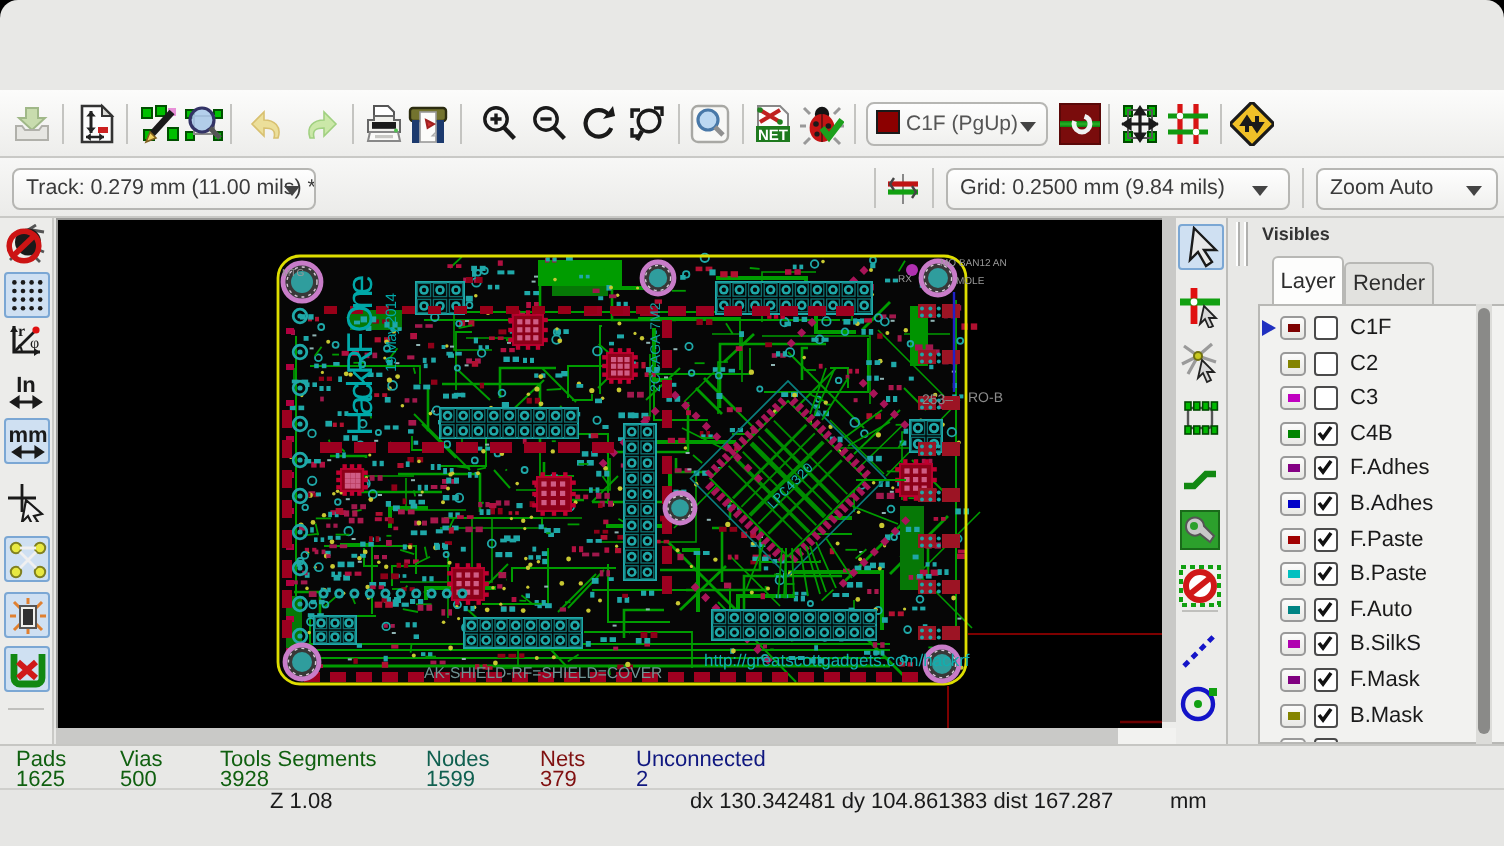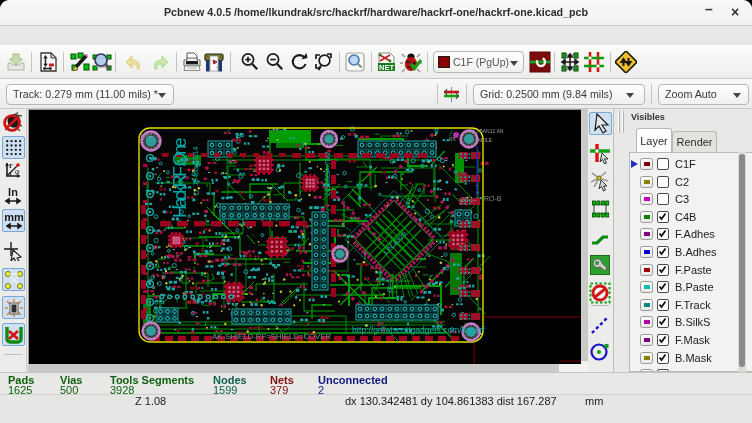--- a/index.html
+++ b/index.html
@@ -42,31 +42,26 @@
 #rbar { position:absolute; left:588px; top:109px; width:25px; height:263px;
   background:#ececea; }
 #panel { position:absolute; left:613px; top:109px; width:139px; height:263px;
   background:#e8e8e6; border-left:1px solid #bdbdba; }
 #st1 { position:absolute; left:0; top:372px; width:752px; height:22px;
   background:#e8e8e6; border-top:1px solid #c6c6c3; font-size:11px; }
 #st1 span { position:absolute; }
 #st2 { position:absolute; left:0; top:394px; width:752px; height:29px;
   background:#e6e6e4; border-top:1px solid #cfcfcc; font-size:11px; color:#1a1a1a; }
 #st2 span { position:absolute; top:0; }
-.lt { top:1px;font-weight:bold; } .lv { top:11px; }
+.lt { top:1px; } .lv { top:11px; }
 .g { color:#106010; } .tg { color:#106050; } .r { color:#801010; } .b { color:#101880; }
 </style>
 </head>
 <body>
 <div id="win">
-  <div id="title">
-    <div class="t">Pcbnew 4.0.5 /home/lkundrak/src/hackrf/hardware/hackrf-one/hackrf-one.kicad_pcb</div>
-    <div class="min">–</div>
-    <div class="cls">×</div>
-  </div>
   <div id="tb1">
       <div class="sep1" style="left:31px"></div>
       <div class="sep1" style="left:63px"></div>
       <div class="sep1" style="left:115px"></div>
       <div class="sep1" style="left:176px"></div>
       <div class="sep1" style="left:230px"></div>
       <div class="sep1" style="left:339px"></div>
       <div class="sep1" style="left:371px"></div>
       <div class="sep1" style="left:427px"></div>
       <div class="sep1" style="left:554px"></div>
@@ -190,21 +185,21 @@
       <div class="ico" style="left:615px"><svg width="22" height="22" viewBox="0 0 22 22">
           <rect x="3.2" y="3.2" width="15.6" height="15.6" fill="#f0c028" stroke="#1a1a1a" stroke-width="1.6" transform="rotate(45 11 11)"></rect>
           <path d="M8.5 15V8M8.5 8l-2 3h4zM13.5 7v7M13.5 14l-2-3h4z" stroke="#1a1a1a" stroke-width="2" fill="#1a1a1a"></path>
         </svg></div>
       <div class="combo" style="left:433px; top:6px; width:91px; height:22px; line-height:20px; padding-left:4px; font-size:10.5px;"><span style="display:inline-block;width:12px;height:12px;background:#8c0000;border:1.5px solid #1a1a1a;vertical-align:-2px;"></span><span style="padding-left:3px;color:#555">C1F (PgUp)</span><span class="arr" style="top:9px;right:5px"></span></div>
     </div>
   <div id="tb2">
       <div class="sep1" style="left:437px;top:5px;height:20px"></div>
       <div class="sep1" style="left:466px;top:5px;height:20px"></div>
       <div class="sep1" style="left:651px;top:5px;height:20px"></div>
-    <div class="combo" style="left:6px; width:168px;">Track: 0.279 mm (11.00 mils) * <span class="arr"></span></div>
+    <div class="combo" style="left:6px; width:152px;">Track: 0.279 mm (11.00 mils) * <span class="arr"></span></div>
     <div style="position:absolute;left:443px;top:7px;width:17px;height:17px"><svg width="17" height="17" viewBox="0 0 17 17">
           <path d="M8.5 1v15" stroke="#888" stroke-width="1"></path>
           <path d="M1 6h15" stroke="#c01414" stroke-width="2.6"></path>
           <path d="M1 10h15" stroke="#11a011" stroke-width="2.6"></path>
           <path d="M4 3l-2 3 2 3M13 13l2-3-2-3" fill="none" stroke="#444" stroke-width="1.2"></path>
         </svg></div>
     <div class="combo" style="left:473px; width:172px;">Grid: 0.2500 mm (9.84 mils) <span class="arr" style="right:10px"></span></div>
     <div class="combo" style="left:658px; width:91px;">Zoom Auto <span class="arr"></span></div>
   </div>
   <div id="lbar">
@@ -2618,21 +2613,21 @@
         </div>
         <div style="position:absolute;left:0;top:144px;width:124px;height:17px">
           <div style="position:absolute;left:10px;top:2px;width:13px;height:12px;background:linear-gradient(#fcfcfb,#e8e8e5);border:1px solid #999;border-radius:2.5px">
             <div style="position:absolute;left:2.5px;top:3px;width:6px;height:4px;background:#008484"></div>
           </div>
           <div style="position:absolute;left:27px;top:2px;width:12px;height:12px;background:#fff;border:1.6px solid #4a4a4a;border-radius:2px">
             <svg width="9" height="9" viewBox="0 0 9 9" style="position:absolute;left:0px;top:0px">
               <path d="M1.5 4.5l2 2.5 4-5.5" fill="none" stroke="#111" stroke-width="1.8"></path>
             </svg>
           </div>
-          <div style="position:absolute;left:45px;top:2px;font-size:11px;color:#1a1a1a">F.Track</div>
+          <div style="position:absolute;left:45px;top:2px;font-size:11px;color:#1a1a1a">F.Auto</div>
         </div>
         <div style="position:absolute;left:0;top:161px;width:124px;height:17px">
           <div style="position:absolute;left:10px;top:2px;width:13px;height:12px;background:linear-gradient(#fcfcfb,#e8e8e5);border:1px solid #999;border-radius:2.5px">
             <div style="position:absolute;left:2.5px;top:3px;width:6px;height:4px;background:#b000b0"></div>
           </div>
           <div style="position:absolute;left:27px;top:2px;width:12px;height:12px;background:#fff;border:1.6px solid #4a4a4a;border-radius:2px">
             <svg width="9" height="9" viewBox="0 0 9 9" style="position:absolute;left:0px;top:0px">
               <path d="M1.5 4.5l2 2.5 4-5.5" fill="none" stroke="#111" stroke-width="1.8"></path>
             </svg>
           </div>

